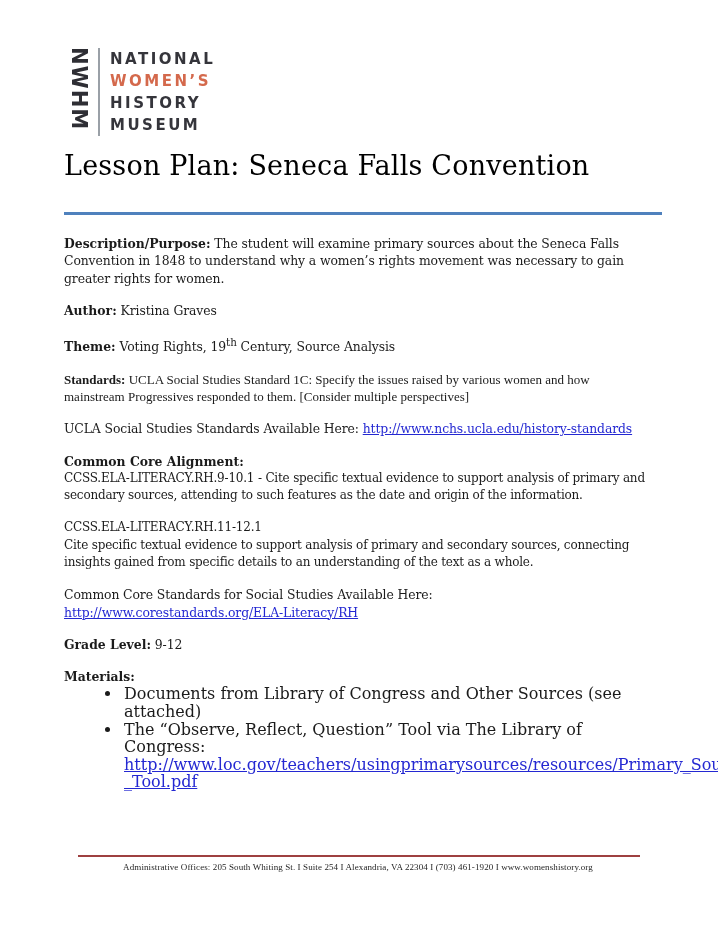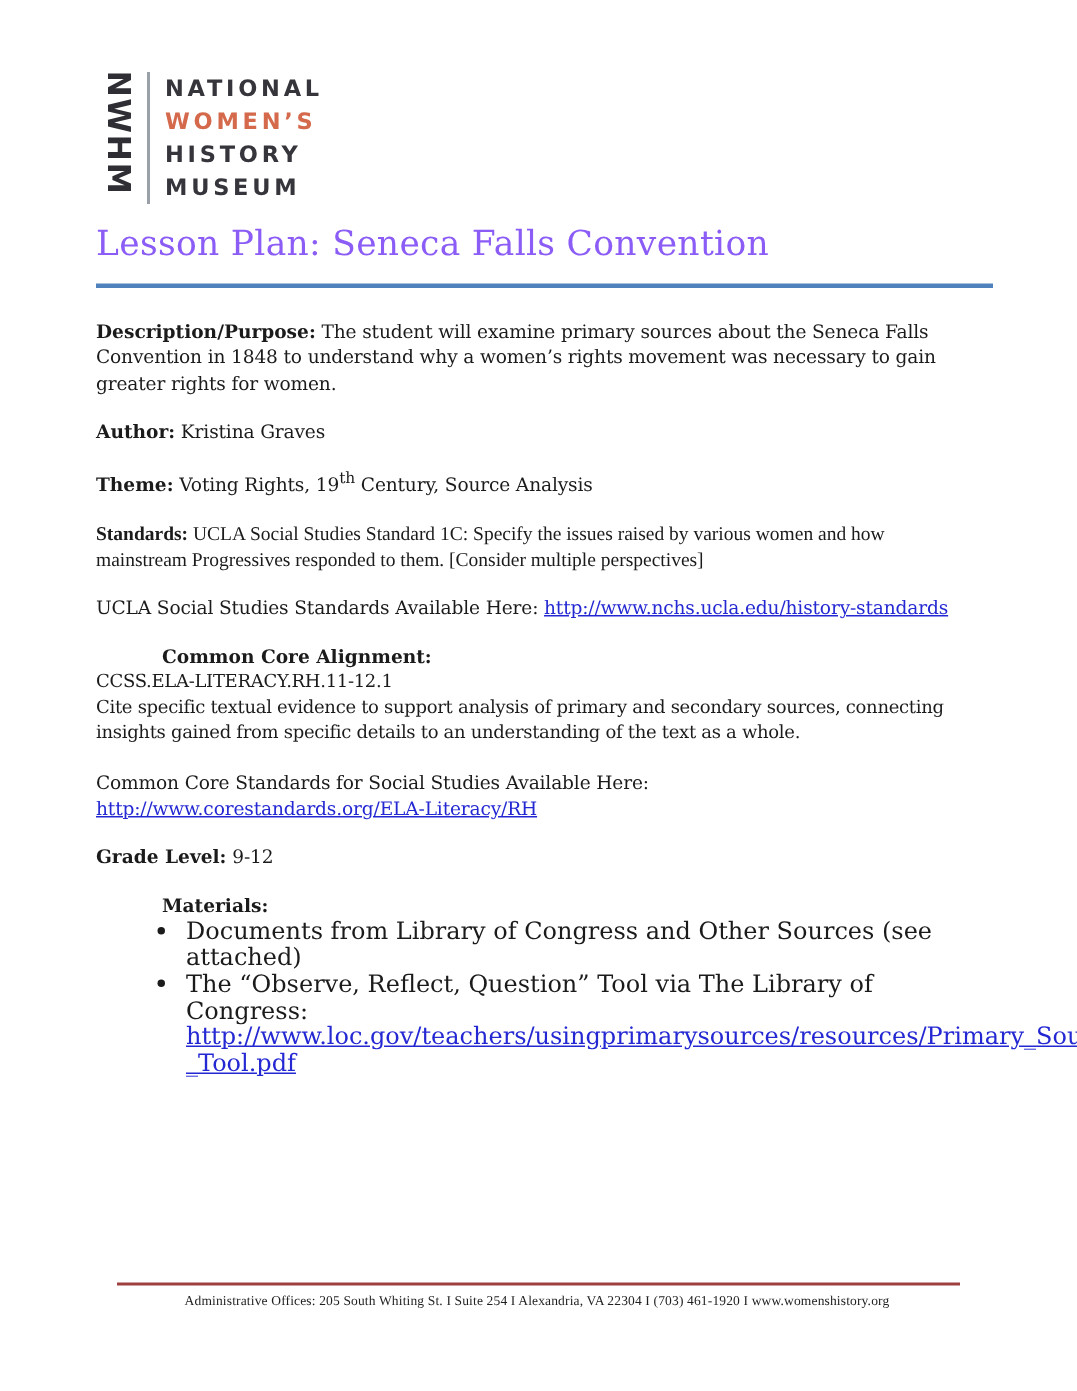--- a/index.html
+++ b/index.html
@@ -22,31 +22,31 @@
   .logo-divider{width:2px;background:#9aa0a7;margin:1px 10px 1px 9px;}
   .logo-names{
     display:flex;flex-direction:column;justify-content:space-between;
     padding:3px 0;
     font-family:"DejaVu Sans",sans-serif;font-weight:bold;
     font-size:15px;letter-spacing:2.5px;color:#35353b;white-space:nowrap;
   }
   
   .doc{position:absolute;top:150px;left:64px;width:598px;}
   .title{
-    font-size:23px;font-weight:normal;color:#8b5cf6;
-    margin:0 0 20px 0;padding-bottom:13px;
+    font-size:27px;font-weight:normal;color:#000000;
+    margin:0 0 20px 0;padding-bottom:31px;
     border-bottom:3px solid #4f81bd;
     letter-spacing:.2px;
   }
   .para{margin:0 0 15px 0;font-size:12.4px;line-height:17.3px;letter-spacing:-0.1px;}
   .para b{letter-spacing:0;}
   .t{white-space:pre-line;}
   .times{font-family:"Liberation Serif",serif;font-size:13px;letter-spacing:0;}
   .tight{font-size:12px;letter-spacing:-0.2px;}
-  .nogap{margin-bottom:0;margin-left:44px;}
+  .nogap{margin-bottom:0;}
   a{color:#2428d2;cursor:pointer;}
   ul.mat{margin:0;padding:0 0 0 58px;list-style:disc;}
   ul.mat li{margin:0;padding-left:2px;font-size:16px;line-height:17.6px;}
   
   .footer-rule{position:absolute;top:855px;left:78px;width:562px;border-top:2px solid #9e4040;}
   .footer-text{
     position:absolute;top:862px;left:0;width:716px;text-align:center;
     font-family:"Liberation Serif",serif;font-size:9px;color:#1f1f1f;letter-spacing:.1px;
   }
 </style>
@@ -77,20 +77,22 @@
     <div class="para"><b>Author:</b> <span class="t">Kristina Graves</span></div>
 
     <div class="para"><b>Theme:</b> <span class="t">Voting Rights, 19</span><sup>th</sup><span class="t"> Century, Source Analysis</span></div>
 
     <div class="para times"><b>Standards:</b> <span class="t">UCLA Social Studies Standard 1C: Specify the issues raised by various women and how
 mainstream Progressives responded to them. [Consider multiple perspectives]</span></div>
 
     <div class="para"><span class="t">UCLA Social Studies Standards Available Here: </span><a href="#" class="t">http://www.nchs.ucla.edu/history-standards</a></div>
 
     <div class="para nogap"><b>Common Core Alignment:</b></div>
+    <div class="para tight t">CCSS.ELA-LITERACY.RH.9-10.1 - Cite specific textual evidence to support analysis of primary and
+secondary sources, attending to such features as the date and origin of the information.</div>
 
     <div class="para tight t">CCSS.ELA-LITERACY.RH.11-12.1
 Cite specific textual evidence to support analysis of primary and secondary sources, connecting
 insights gained from specific details to an understanding of the text as a whole.</div>
 
     <div class="para"><span class="t">Common Core Standards for Social Studies Available Here:
 </span><a href="#" class="t">http://www.corestandards.org/ELA-Literacy/RH</a></div>
 
     <div class="para"><b>Grade Level:</b> <span class="t">9-12</span></div>
 

